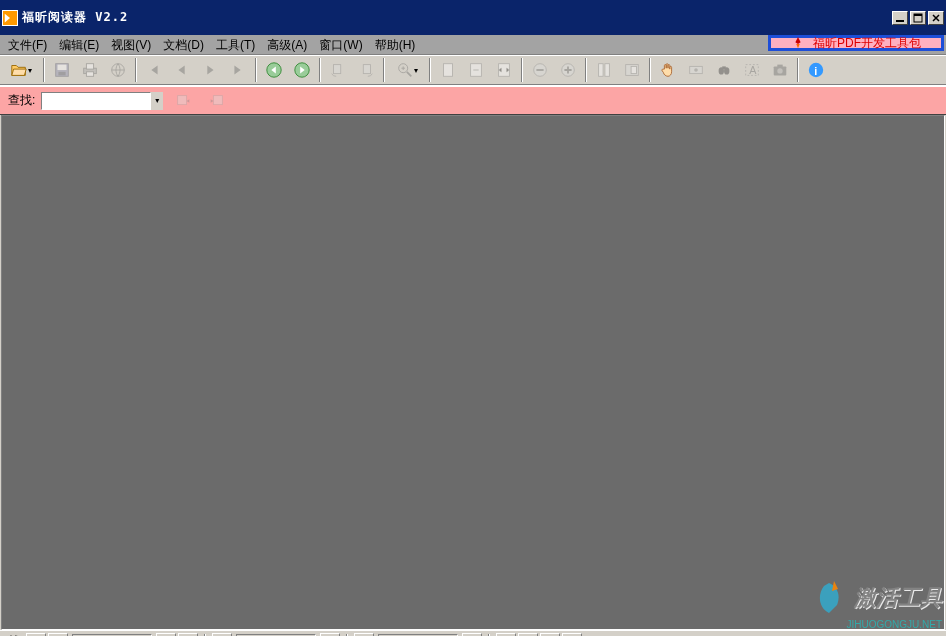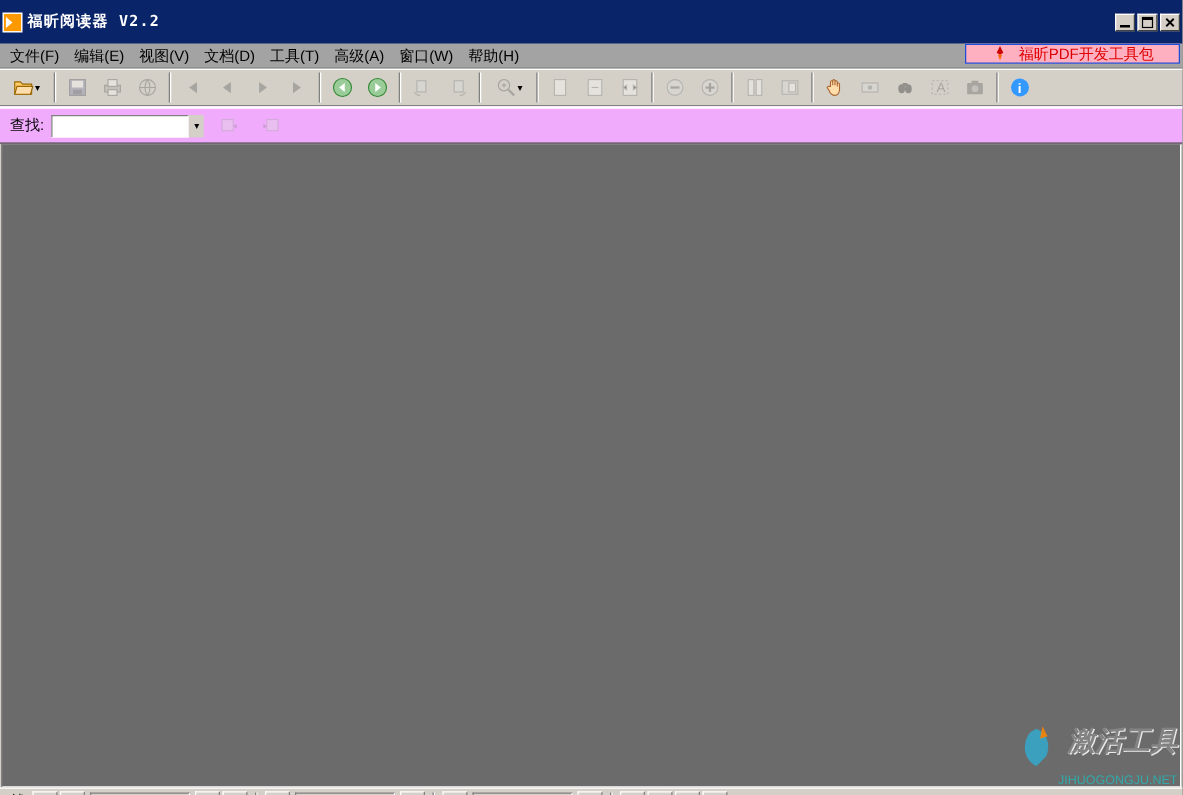--- a/index.html
+++ b/index.html
@@ -5,37 +5,37 @@
 *{margin:0;padding:0;box-sizing:border-box;font-family:"SimSun","宋体",sans-serif;font-size:12px}
 body{width:946px;height:636px;overflow:hidden;background:#d4d0c8;user-select:none}
 .titlebar{height:35px;background:linear-gradient(#0a246a,#0a246a);display:flex;align-items:center;padding:0 2px;color:#fff}
 .titlebar-icon{width:16px;height:16px;background:#fff;margin-right:4px;display:flex;align-items:center;justify-content:center}
 .titlebar-icon svg{width:14px;height:14px}
 .titlebar-text{flex:1;font-weight:bold;font-family:"SimSun",monospace;letter-spacing:1px}
 .win-controls{display:flex;gap:2px}
 .win-btn{width:16px;height:14px;background:#d4d0c8;border:1px solid;border-color:#fff #404040 #404040 #fff;display:flex;align-items:center;justify-content:center;font-size:9px;font-family:Marlett}
 .menubar{height:20px;background:#a3a3a3;display:flex;align-items:flex-start;padding:0 2px;border-bottom:1px solid #808080}
 .menu-item{padding:2px 6px;cursor:default}
-.ad-banner{margin-left:auto;height:16px;background:#ffb0c0;padding:0 20px;display:flex;align-items:center;gap:8px;color:#d00;border:1px solid #1d4ed8}
+.ad-banner{margin-left:auto;height:16px;background:#ffb0c0;padding:0 20px;display:flex;align-items:center;gap:8px;color:#d00;border:3px solid #1d4ed8}
 .ad-icon{width:14px;height:14px}
 .toolbar{height:30px;background:#d4d0c8;display:flex;align-items:center;padding:2px;border-bottom:1px solid #808080;border-top:1px solid #fff}
 .tb-btn{width:26px;height:26px;display:flex;align-items:center;justify-content:center;border:1px solid transparent;margin:0 1px}
 .tb-btn.dropdown{width:36px}
 .tb-sep{width:2px;height:24px;border-left:1px solid #808080;border-right:1px solid #fff;margin:0 3px}
 .tb-btn svg{width:18px;height:18px}
-.findbar{height:30px;background:#f0abfc;display:flex;align-items:center;padding:4px 8px;border-bottom:1px solid #404040;border-top:2px solid #fff;gap:6px}
+.findbar{height:30px;background:#fca5a5;display:flex;align-items:center;padding:4px 8px;border-bottom:1px solid #404040;border-top:2px solid #fff;gap:6px}
 .find-input{width:110px;height:18px;border:1px solid;border-color:#808080 #fff #fff #808080;background:#fff;padding:0 2px}
 .find-dd{width:12px;height:18px;border:0;background:#d4d0c8;font-size:8px}
 .content{height:515px;background:#6b6b6b;border:1px solid;border-color:#808080 #fff #fff #808080;margin:0 1px}
 .statusbar{height:22px;background:#d4d0c8;display:flex;align-items:center;padding:0 4px;border-top:1px solid #fff;gap:2px}
 .status-label{padding:0 4px}
 .sb-btn{width:20px;height:18px;border:1px solid;border-color:#fff #808080 #808080 #fff;display:flex;align-items:center;justify-content:center}
 .sb-slider{flex:1;height:16px;background:#d4d0c8;border:1px solid;border-color:#808080 #fff #fff #808080;margin:0 2px;max-width:80px}
 .sb-sep{width:2px;height:16px;border-left:1px solid #808080;border-right:1px solid #fff;margin:0 4px}
-.watermark{position:absolute;right:4px;bottom:18px;opacity:0.85;display:flex;align-items:flex-start}
+.watermark{position:absolute;right:4px;bottom:18px;opacity:0.85;display:flex;align-items:center}
 .watermark-text{font-size:22px;font-weight:bold;font-style:italic;color:#888;text-shadow:1px 1px 0 #fff}
 .watermark-sub{position:absolute;right:4px;bottom:6px;font-size:10px;color:#3aa;font-weight:normal}
 .disabled svg{opacity:0.4}
 </style>
 </head>
 <body>
 
 <div class="titlebar">
   <div class="titlebar-icon">
     <svg viewBox="0 0 16 16">

